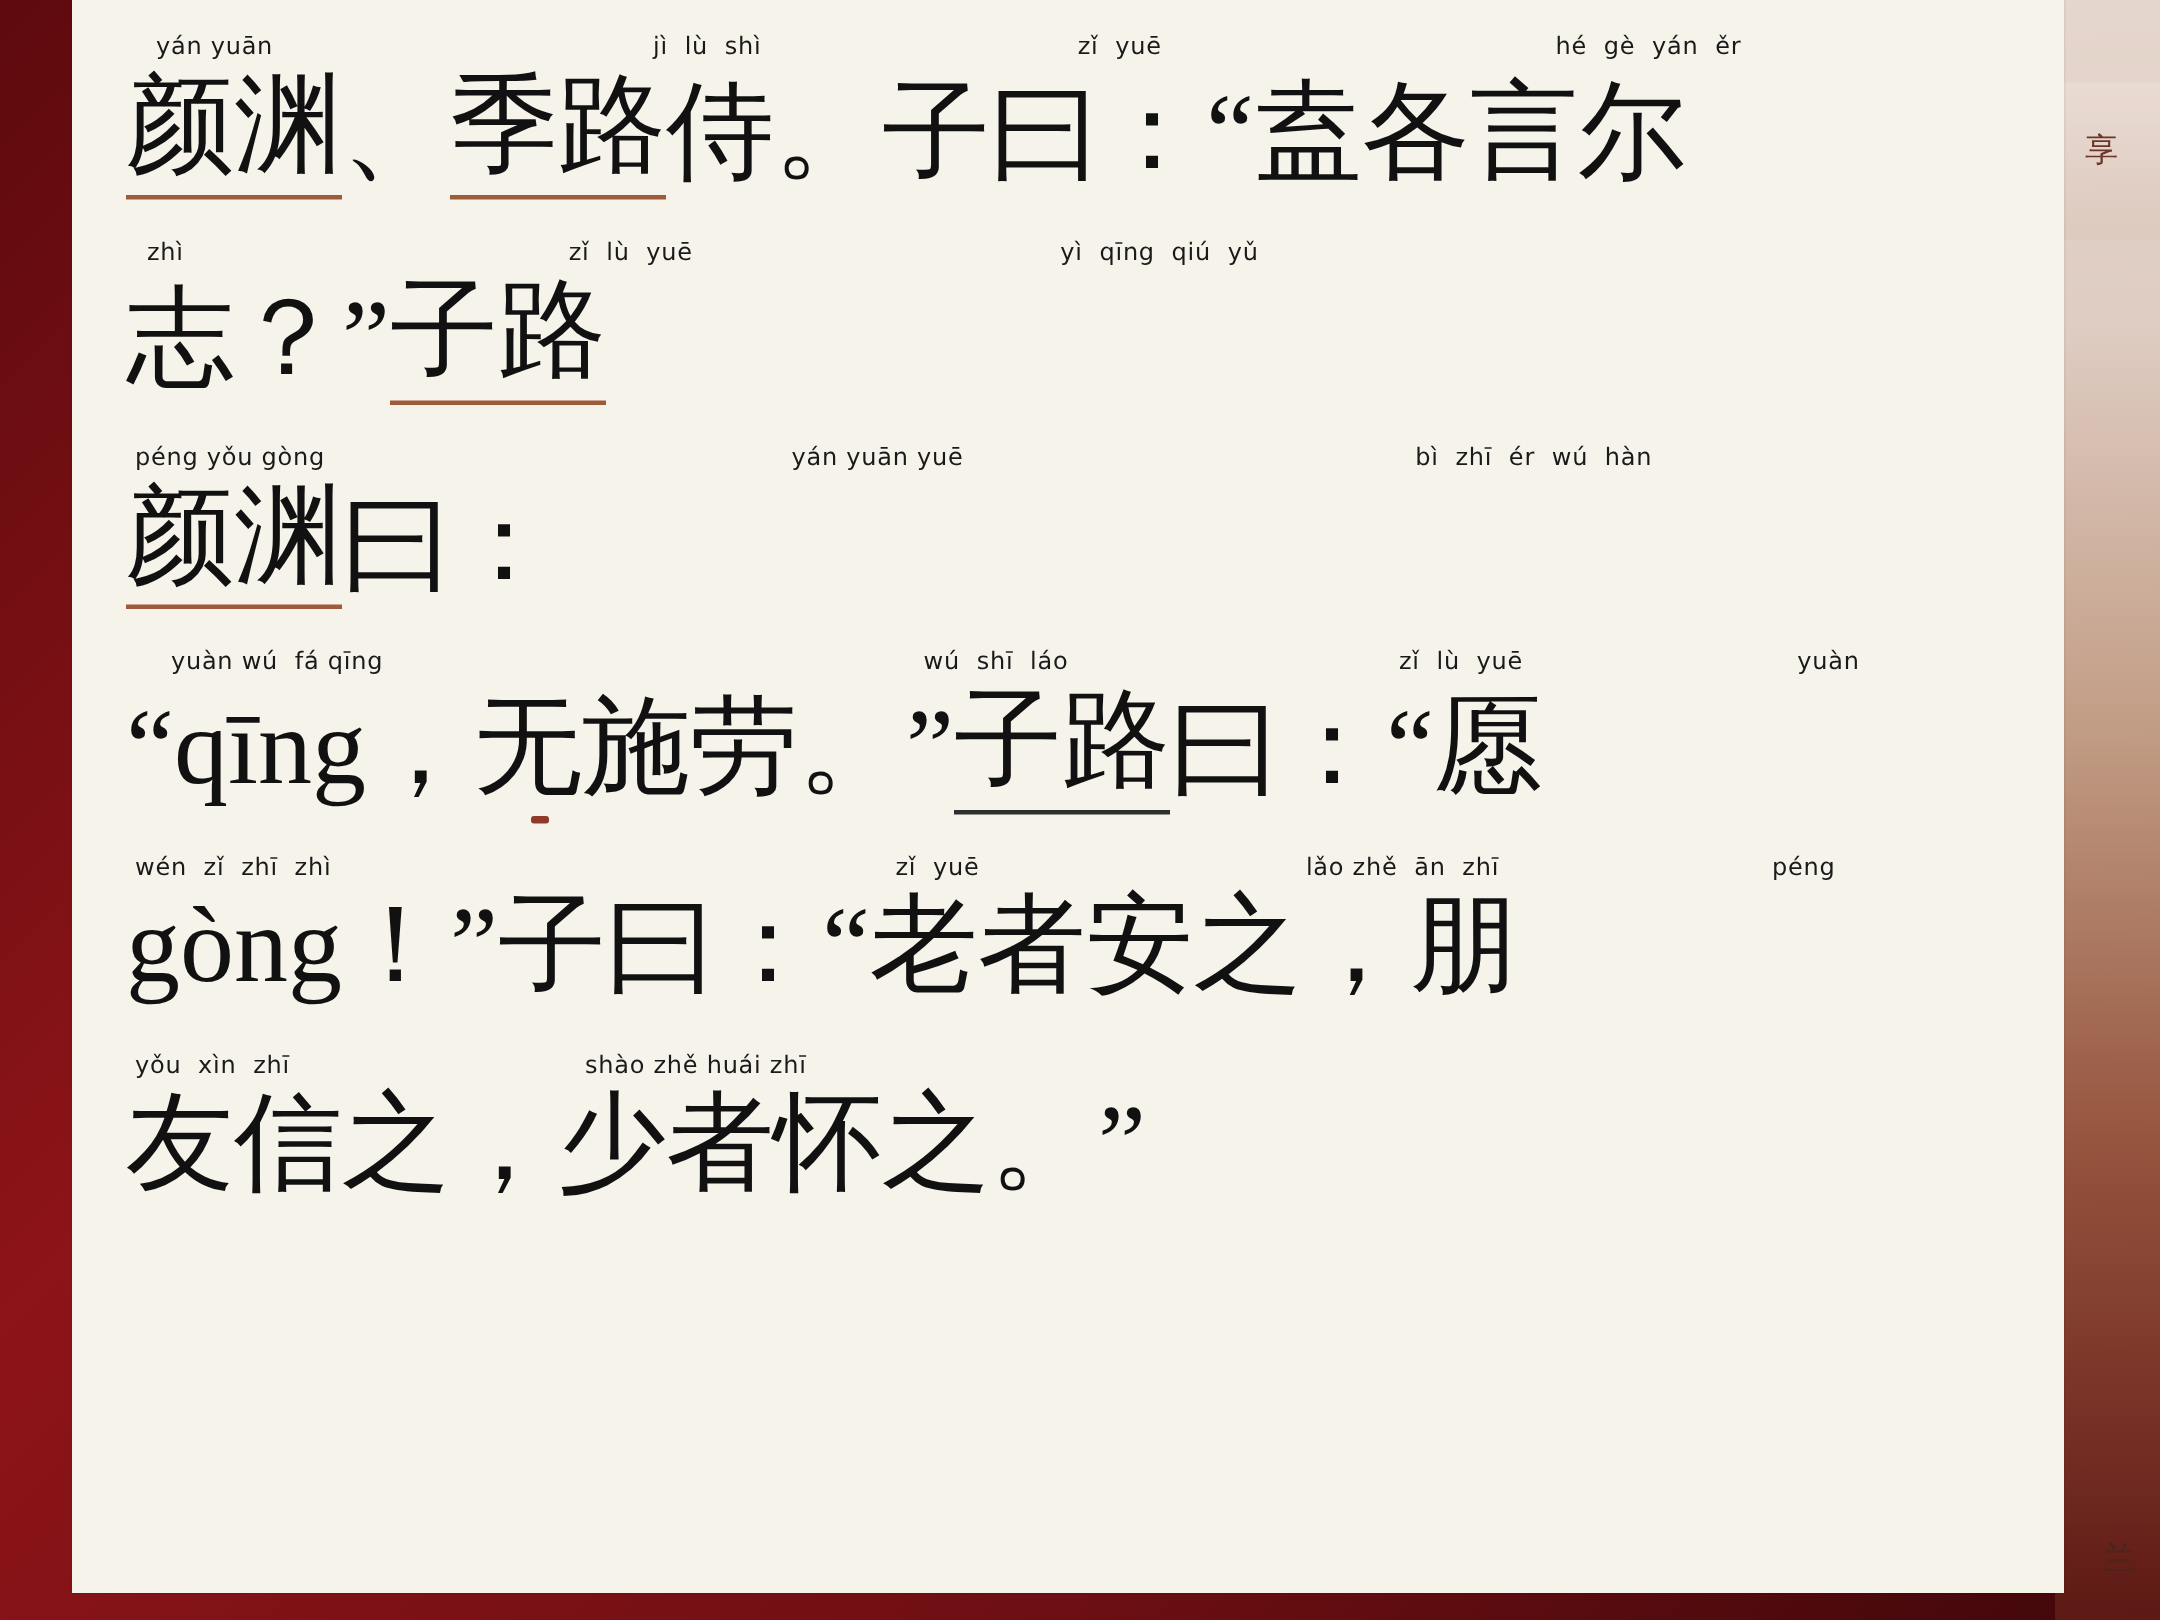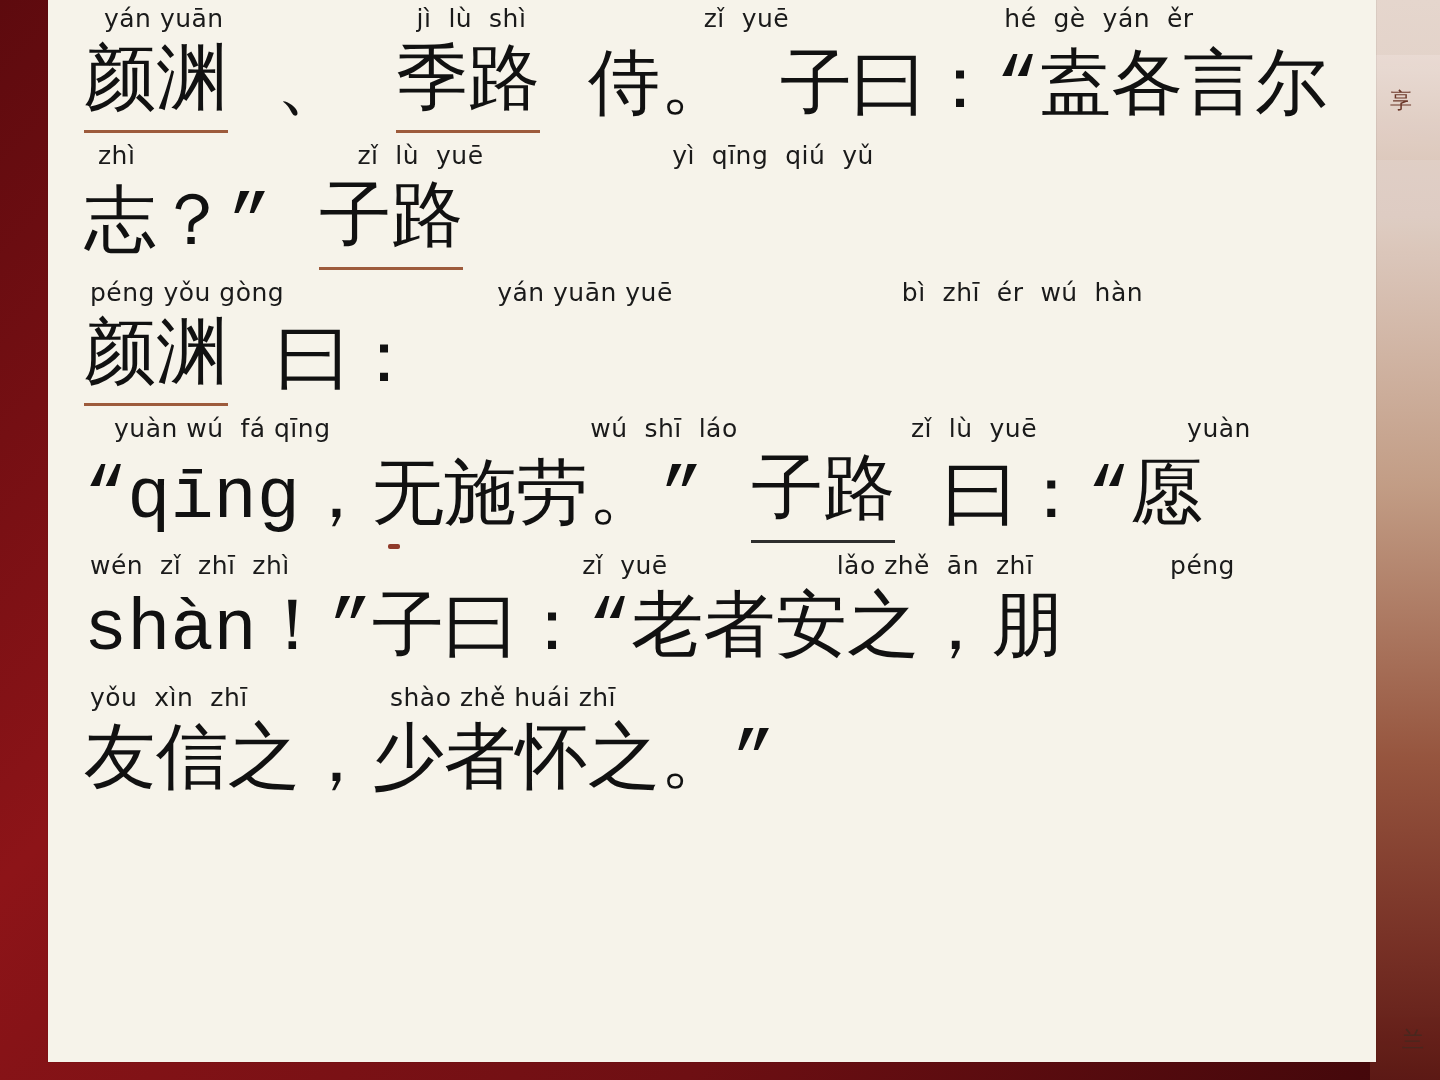--- a/index.html
+++ b/index.html
@@ -78,35 +78,35 @@
     bottom: 10px;
   }
 
   
   .line-block {
     margin-bottom: 8px;
   }
   .pinyin-row {
     display: flex;
     font-family: "DejaVu Sans", sans-serif;
-    font-size: 25px;
+    font-size: 16px;
     color: #1a1a1a;
     letter-spacing: 0.5px;
     height: 36px;
+    align-items: flex-end;
     white-space: pre;
   }
   .han-row {
     display: flex;
-    font-family: Liberation Mono, monospace;
+    font-family: Liberation Serif, serif;
     font-size: 72px;
     color: #111;
     line-height: 1.22;
     white-space: pre;
     align-items: flex-end;
-    gap: 48px;
   }
   .han-row .seg {
     display: inline-block;
   }
   .pinyin-row .seg {
     display: inline-block;
     text-align: center;
   }
 
   
@@ -203,21 +203,21 @@
       </div>
 
       <div class="line-block">
         <div class="pinyin-row">
           <span class="seg" style="width:400px;text-align:left;padding-left:6px;">wén  zǐ  zhī  zhì</span>
           <span class="seg" style="width:270px;">zǐ  yuē</span>
           <span class="seg" style="width:350px;">lǎo zhě  ān  zhī</span>
           <span class="seg" style="width:185px;">péng</span>
         </div>
         <div class="han-row">
-          <span class="seg">shàn！”子曰：“老者安之，朋</span>
+          <span class="seg">gòng！”子曰：“老者安之，朋</span>
         </div>
       </div>
 
       <div class="line-block">
         <div class="pinyin-row">
           <span class="seg" style="width:300px;text-align:left;padding-left:6px;">yǒu  xìn  zhī</span>
           <span class="seg" style="width:330px;text-align:left;">shào zhě huái zhī</span>
         </div>
         <div class="han-row">
           <span class="seg">友信之，少者怀之。”</span>

